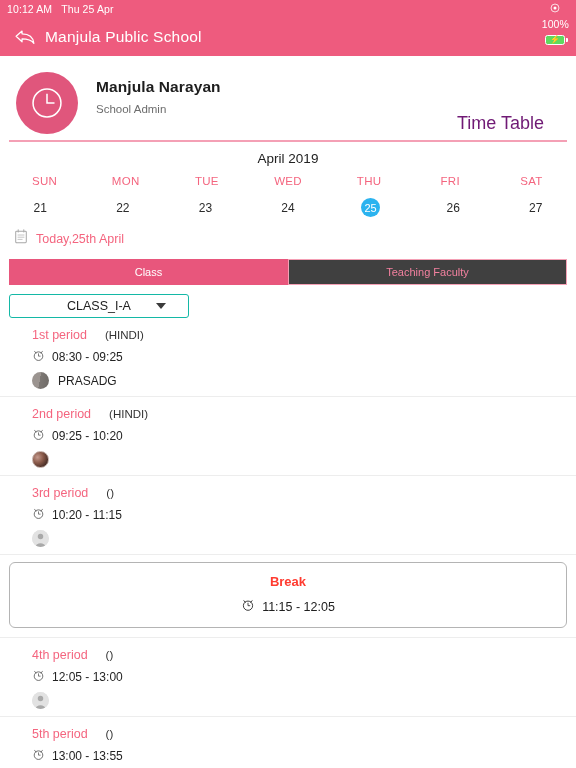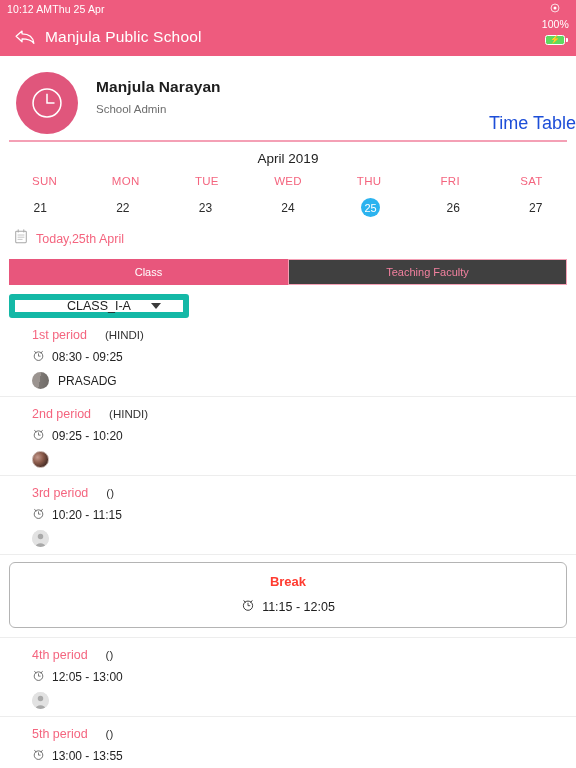--- a/index.html
+++ b/index.html
@@ -14,21 +14,21 @@
   .statusbar {
     height: 17px;
     background: #EE5B7E;
     color: #ffffff;
     display: flex;
     align-items: center;
     padding: 0 7px;
     font-size: 10.5px;
     letter-spacing: 0.1px;
   }
-  .sb-left { display: flex; align-items: center; }
+  .sb-left { display: flex; align-items: center; gap: 9px; }
   .sb-right { margin-left: auto; display: flex; align-items: center; gap: 5px; flex-direction: column; }
   .sb-icon { display: inline-flex; align-items: center; }
   .battery {
     width: 20px; height: 10px;
     border: 1.4px solid #ffffff;
     border-radius: 2.5px;
     position: relative;
     display: inline-block;
     background: #5fd95f;
   }
@@ -81,23 +81,23 @@
     color: #1d1d1d;
     letter-spacing: 0.1px;
   }
   .profile-role {
     font-size: 11.5px;
     color: #6d6d6d;
     margin-top: 7px;
   }
   .time-table-label {
     position: absolute;
-    right: 0;
+    right: 32px;
     bottom: 0px;
-    color: #1d4ed8;
+    color: #701a75;
     font-size: 18px;
   }
   .pink-rule {
     height: 2px;
     background: #F4A0B5;
     margin: 6px 9px 0 9px;
   }
 
   
   .cal-month {
@@ -174,21 +174,21 @@
     background: #404040;
     color: #F2809F;
     border: 1px solid #F4A0B5;
   }
 
   
   .dd-wrap { padding: 9px 9px 0 9px; }
   .dropdown {
     width: 180px;
     height: 24px;
-    border: 6px solid #14b8a6;
+    border: 1px solid #14b8a6;
     border-radius: 3px;
     background: #ffffff;
     display: flex;
     align-items: center;
     justify-content: center;
     position: relative;
     font-size: 12.5px;
     color: #212121;
     cursor: pointer;
   }

